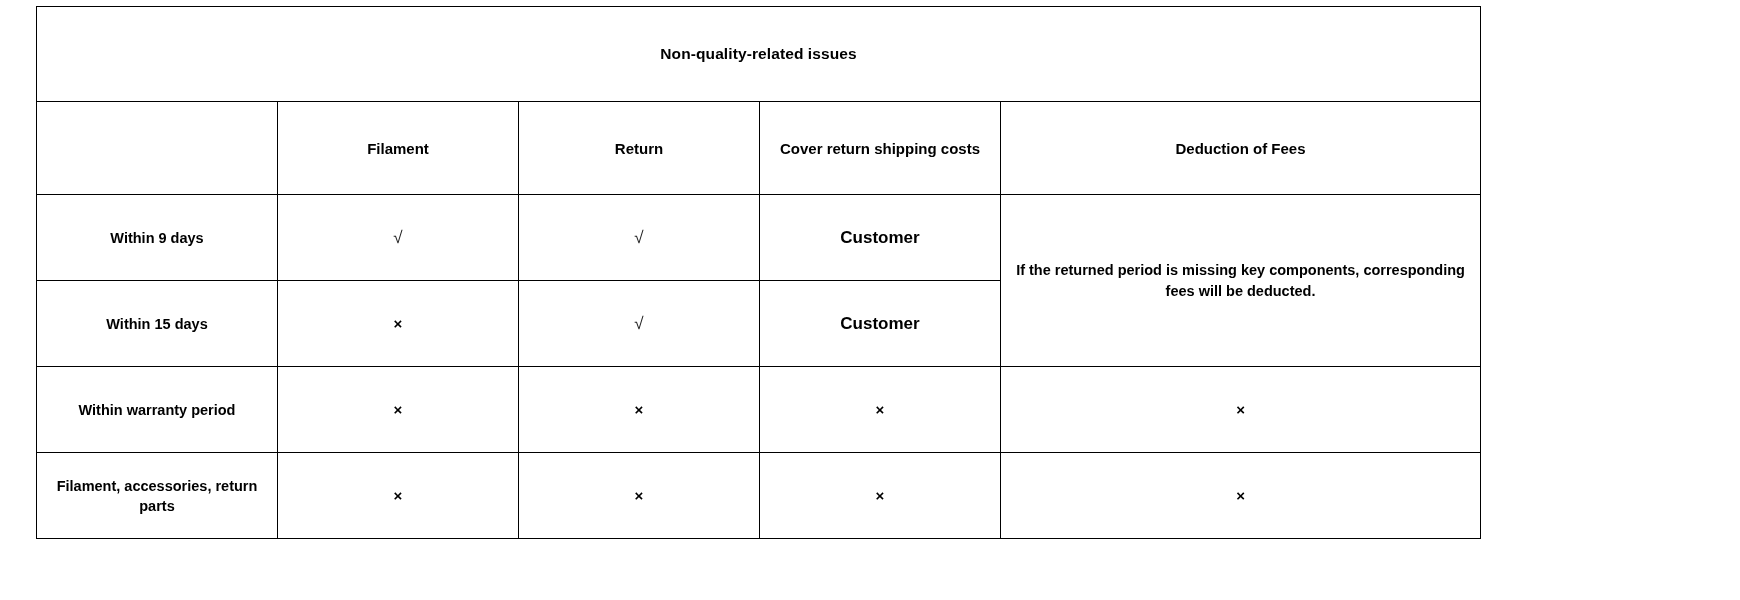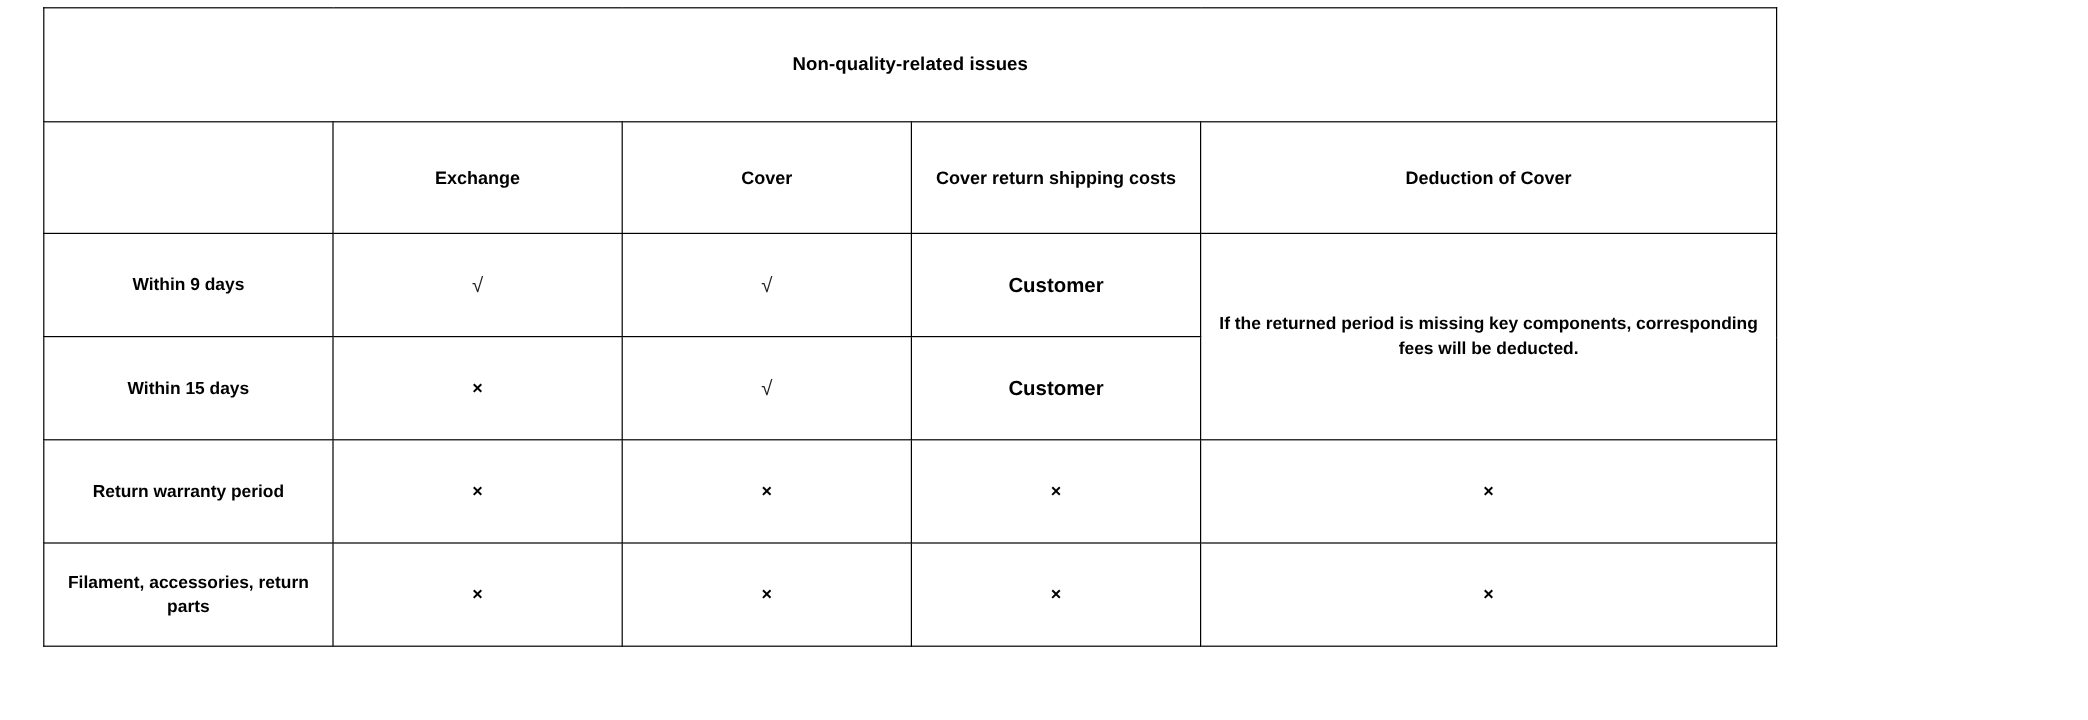--- a/index.html
+++ b/index.html
@@ -111,43 +111,43 @@
       <col class="c-fees">
     </colgroup>
     <tbody>
 
       <tr>
         <td class="title-cell" colspan="5">Non-quality-related issues</td>
       </tr>
 
       <tr>
         <td class="head-cell"></td>
-        <td class="head-cell">Exchange</td>
-        <td class="head-cell">Cover</td>
+        <td class="head-cell">Filament</td>
+        <td class="head-cell">Return</td>
         <td class="head-cell">Cover return shipping costs</td>
-        <td class="head-cell">Deduction of Cover</td>
+        <td class="head-cell">Deduction of Fees</td>
       </tr>
 
       <tr class="r1">
         <td class="row-label">Within 9 days</td>
         <td class="mark-check">√</td>
         <td class="mark-check">√</td>
         <td class="word-cell">Customer</td>
         <td class="fees-note" rowspan="2">If the returned period is missing key components, corresponding fees will be deducted.</td>
       </tr>
 
       <tr class="r2">
         <td class="row-label">Within 15 days</td>
         <td class="mark-cross">×</td>
         <td class="mark-check">√</td>
         <td class="word-cell">Customer</td>
       </tr>
 
       <tr class="r3">
-        <td class="row-label">Return warranty period</td>
+        <td class="row-label">Within warranty period</td>
         <td class="mark-cross">×</td>
         <td class="mark-cross">×</td>
         <td class="mark-cross">×</td>
         <td class="mark-cross">×</td>
       </tr>
 
       <tr class="r4">
         <td class="row-label">Filament, accessories, return parts</td>
         <td class="mark-cross">×</td>
         <td class="mark-cross">×</td>

